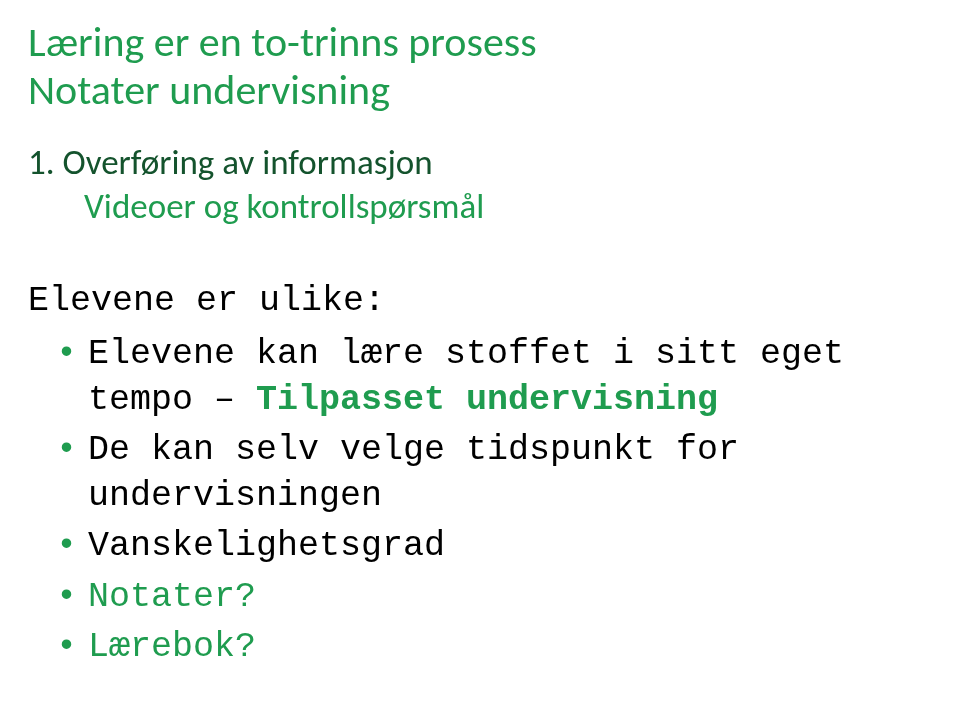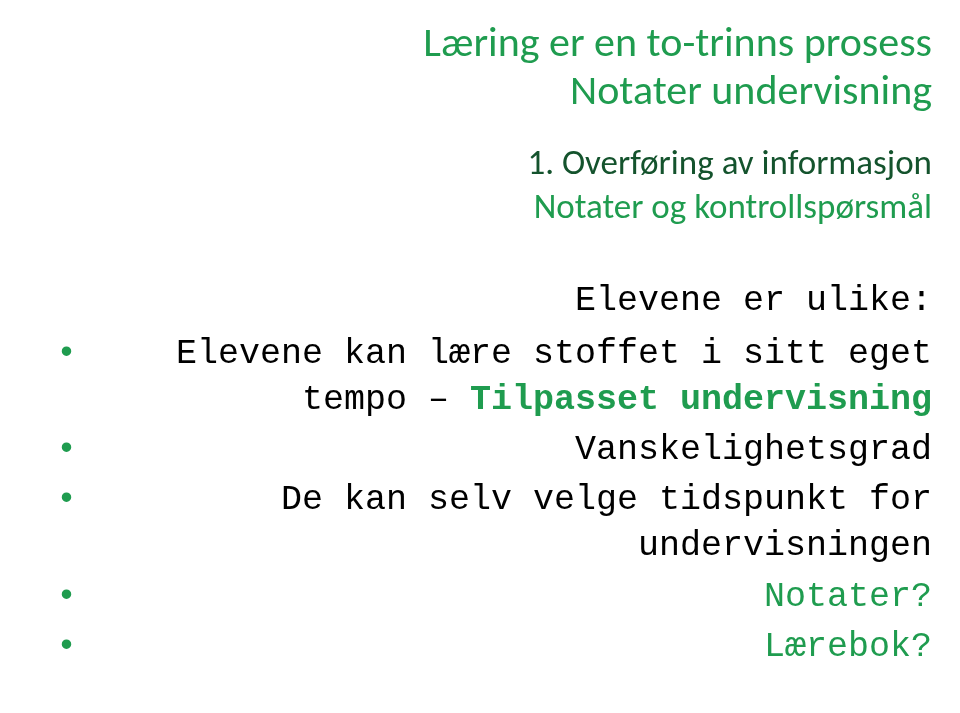--- a/index.html
+++ b/index.html
@@ -7,21 +7,20 @@
     padding: 0;
     width: 960px;
     height: 713px;
     background: #ffffff;
     font-family: Calibri, "Segoe UI", Arial, sans-serif;
     color: #000;
   }
   .slide {
     padding: 18px 28px 20px 28px;
     box-sizing: border-box;
-    text-align: right;
   }
   .title {
     font-size: 42px;
     font-weight: 300;
     line-height: 1.15;
     margin: 0 0 6px 0;
   }
   .title-line1 { color: #1F9C4F; }
   .title-line2 { color: #1F9C4F; }
   .item-head {
@@ -73,27 +72,27 @@
 
   <div class="title">
     <div class="title-line1">Læring er en to-trinns prosess</div>
     <div class="title-line2">Notater undervisning</div>
   </div>
 
   <div class="item-head">
     <span>1.</span>
     <span>Overføring av informasjon</span>
   </div>
-  <div class="item-sub">Notater og kontrollspørsmål</div>
+  <div class="item-sub">Videoer og kontrollspørsmål</div>
 
   <div class="section-head">Elevene er ulike:</div>
 
   <ul class="bullets">
     <li>
       <span>Elevene kan lære stoffet i sitt eget tempo – </span><span class="bold green">Tilpasset undervisning</span>
     </li>
+    <li>De kan selv velge tidspunkt for undervisningen</li>
     <li>Vanskelighetsgrad</li>
-    <li>De kan selv velge tidspunkt for undervisningen</li>
     <li><span class="green">Notater?</span></li>
     <li><span class="green">Lærebok?</span></li>
   </ul>
 
 </div>
 
 </body></html>

